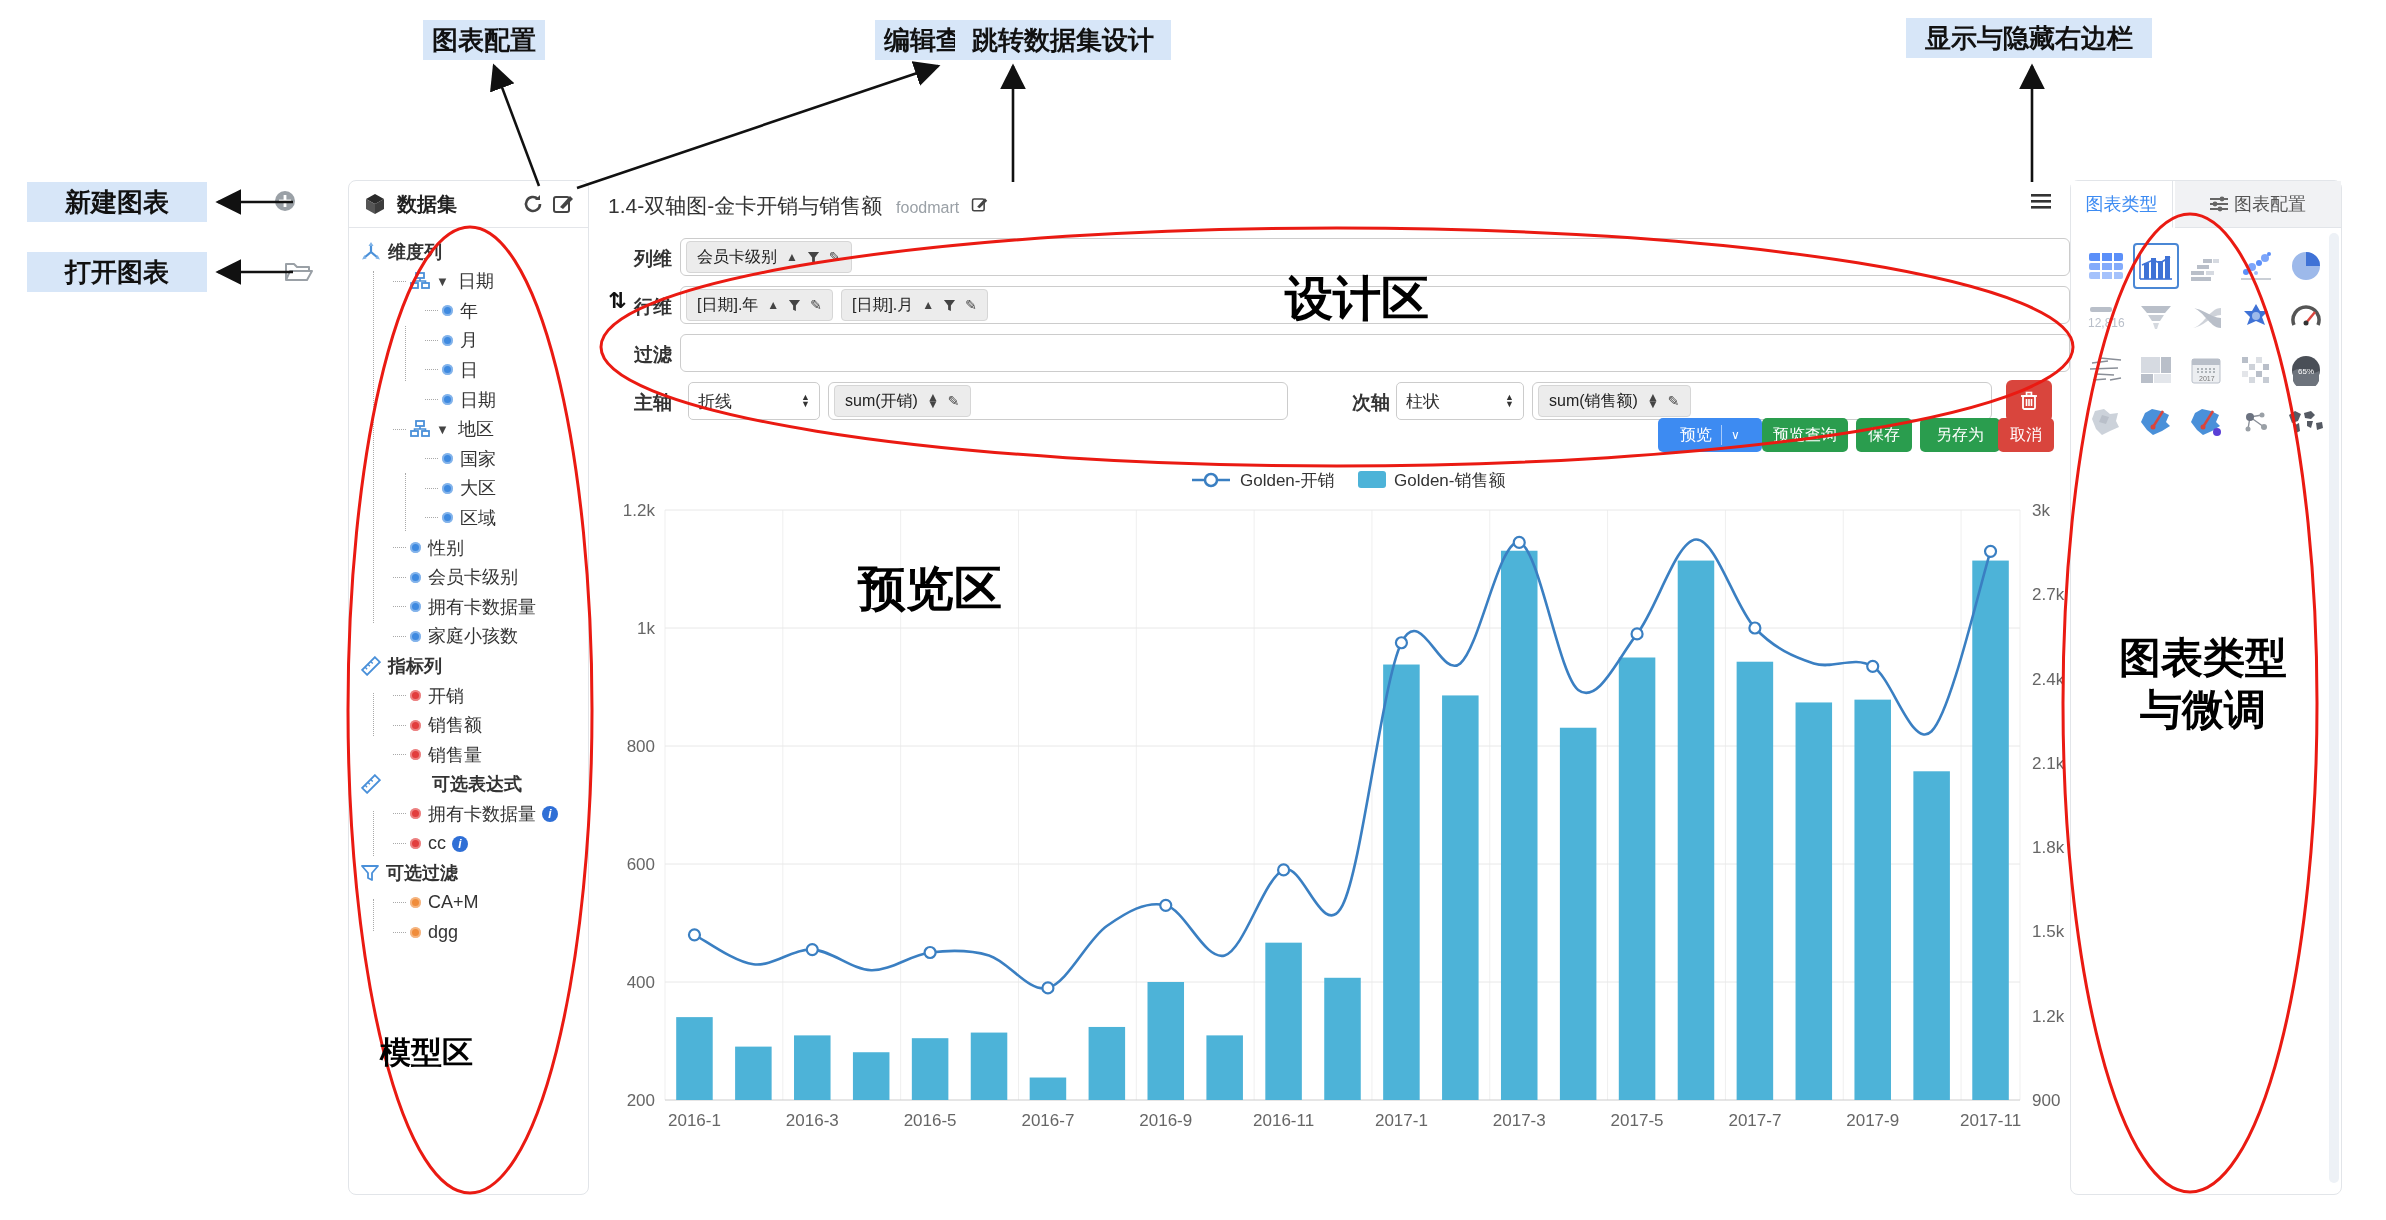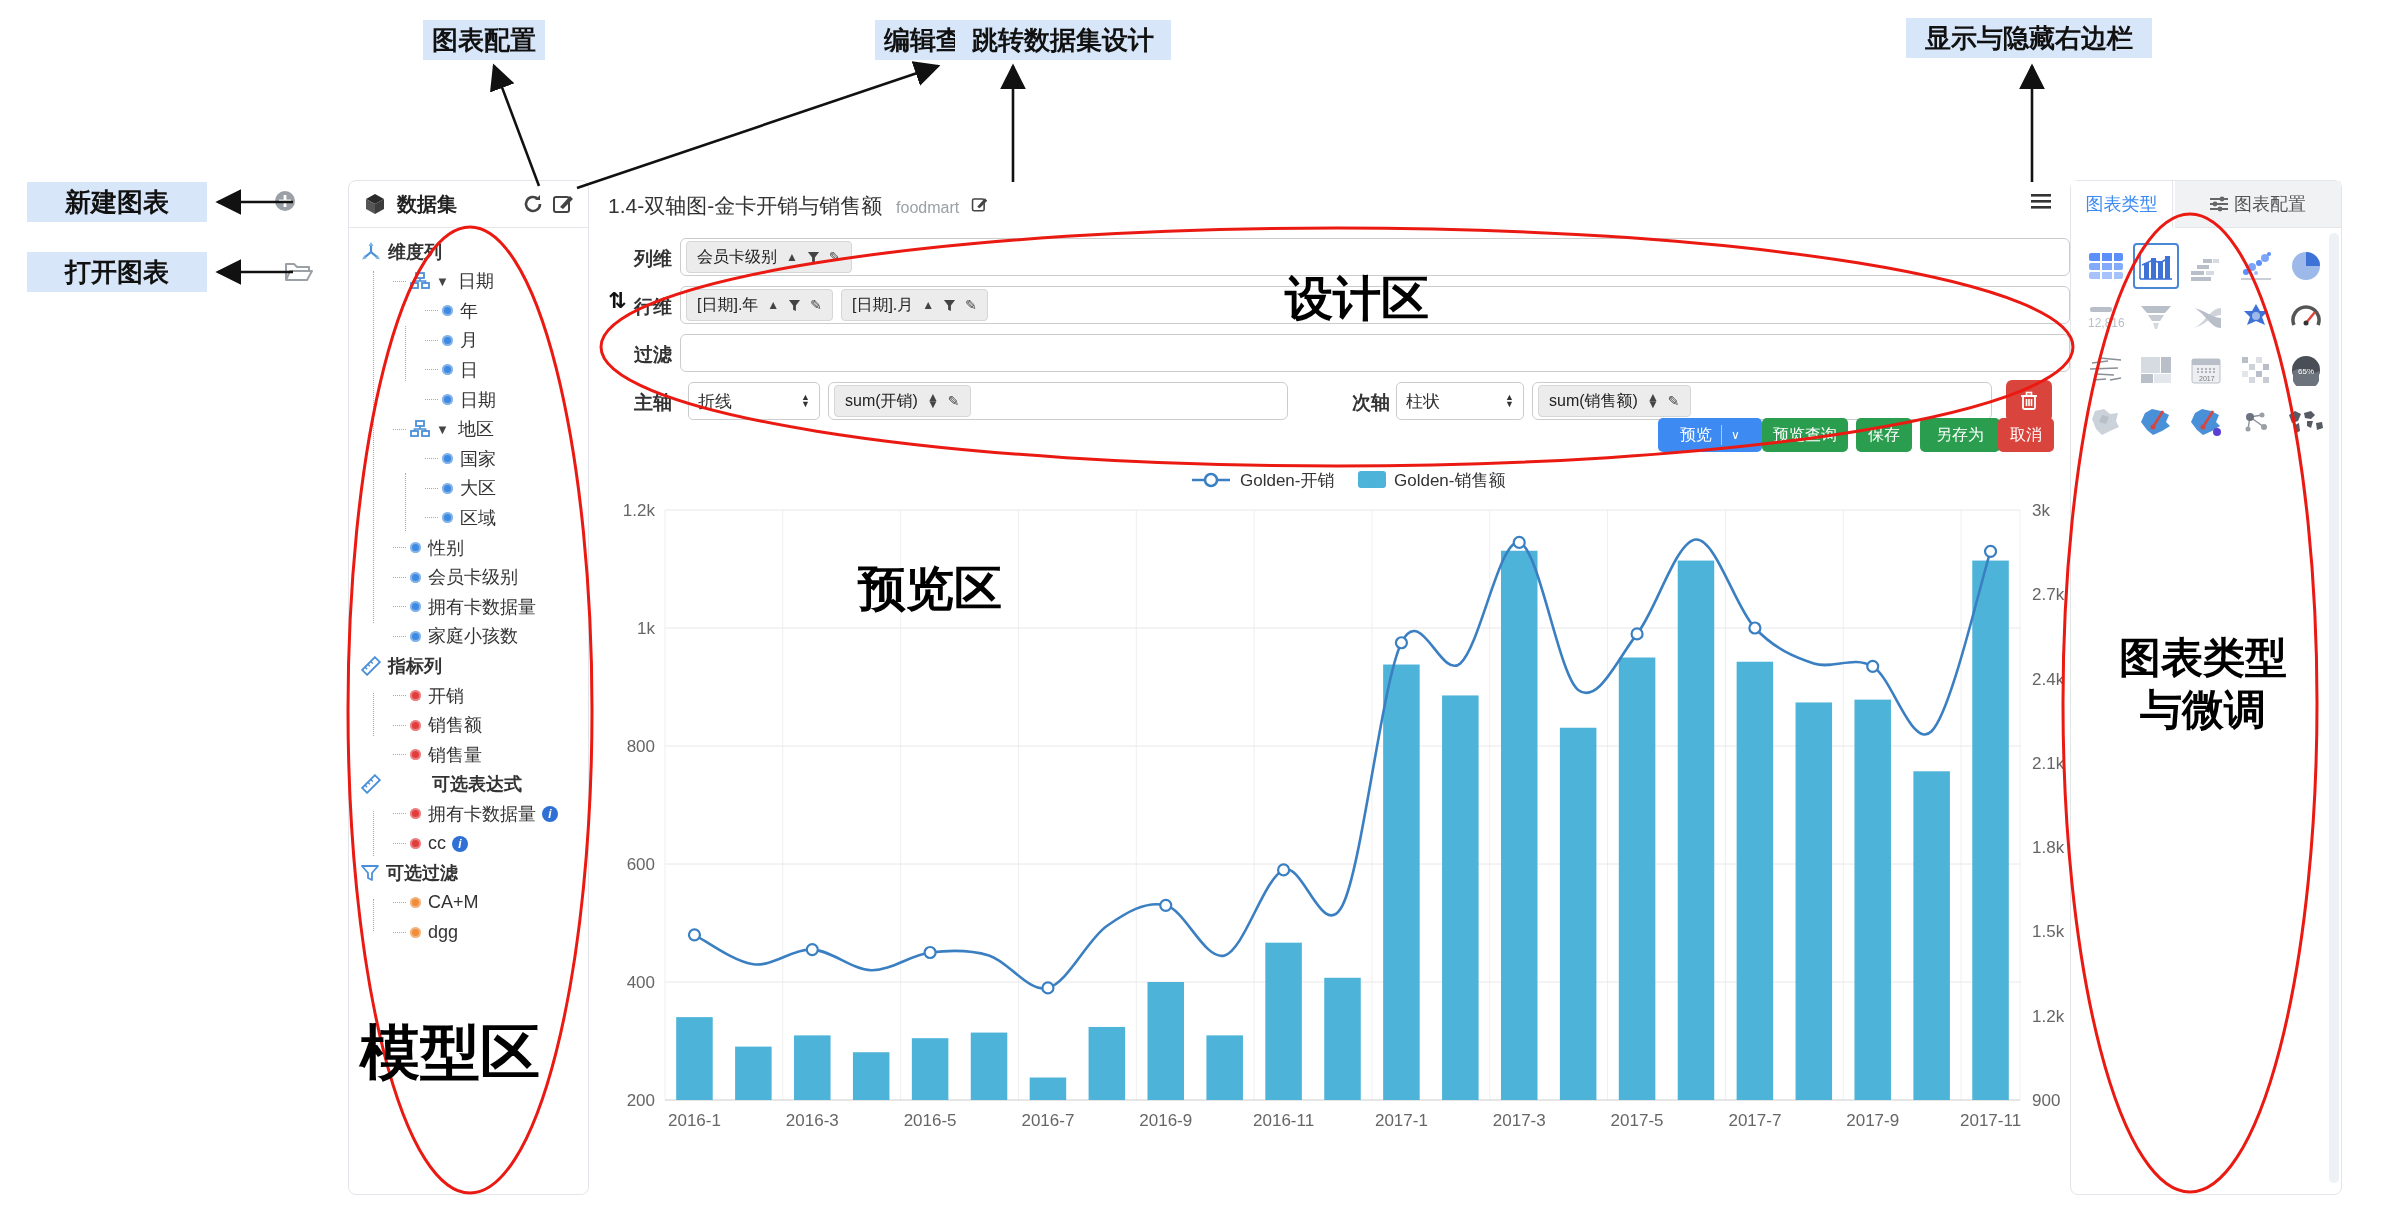--- a/index.html
+++ b/index.html
@@ -735,17 +735,17 @@
       <div class="callout" style="left: 27px; top: 182px; width: 180px; background: rgb(215, 230, 248);">新建图表</div>
       <div class="callout" style="left: 27px; top: 252px; width: 180px; background: rgb(215, 230, 248);">打开图表</div>
       <div class="callout" style="left: 423px; top: 20px; width: 122px; background: rgb(215, 230, 248);">图表配置</div>
       <div class="callout" style="left: 875px; top: 20px; width: 122px; background: rgb(215, 230, 248);">编辑查询</div>
       <div class="callout" style="left: 955px; top: 20px; width: 216px; background: rgb(215, 230, 248);">跳转数据集设计</div>
       <div class="callout" style="left: 1906px; top: 18px; width: 246px; background: rgb(215, 230, 248);">显示与隐藏右边栏</div>
     </div>
   <div id="regions">
       <div class="region-label" style="left: 1285px; top: 270px; font-size: 48px; width: auto; line-height: 58px;">设计区</div>
       <div class="region-label" style="left: 858px; top: 560px; font-size: 48px; width: auto; line-height: 58px;">预览区</div>
-      <div class="region-label" style="left: 360px; top: 1024px; font-size: 60px; width: auto; line-height: 58px;">模型区</div>
+      <div class="region-label" style="left: 380px; top: 1024px; font-size: 31px; width: auto; line-height: 58px;">模型区</div>
       <div class="region-label" style="left: 2098px; top: 632px; font-size: 42px; width: 210px; line-height: 52px;">图表类型
 与微调</div>
     </div>
 </div>
 
 </body></html>

